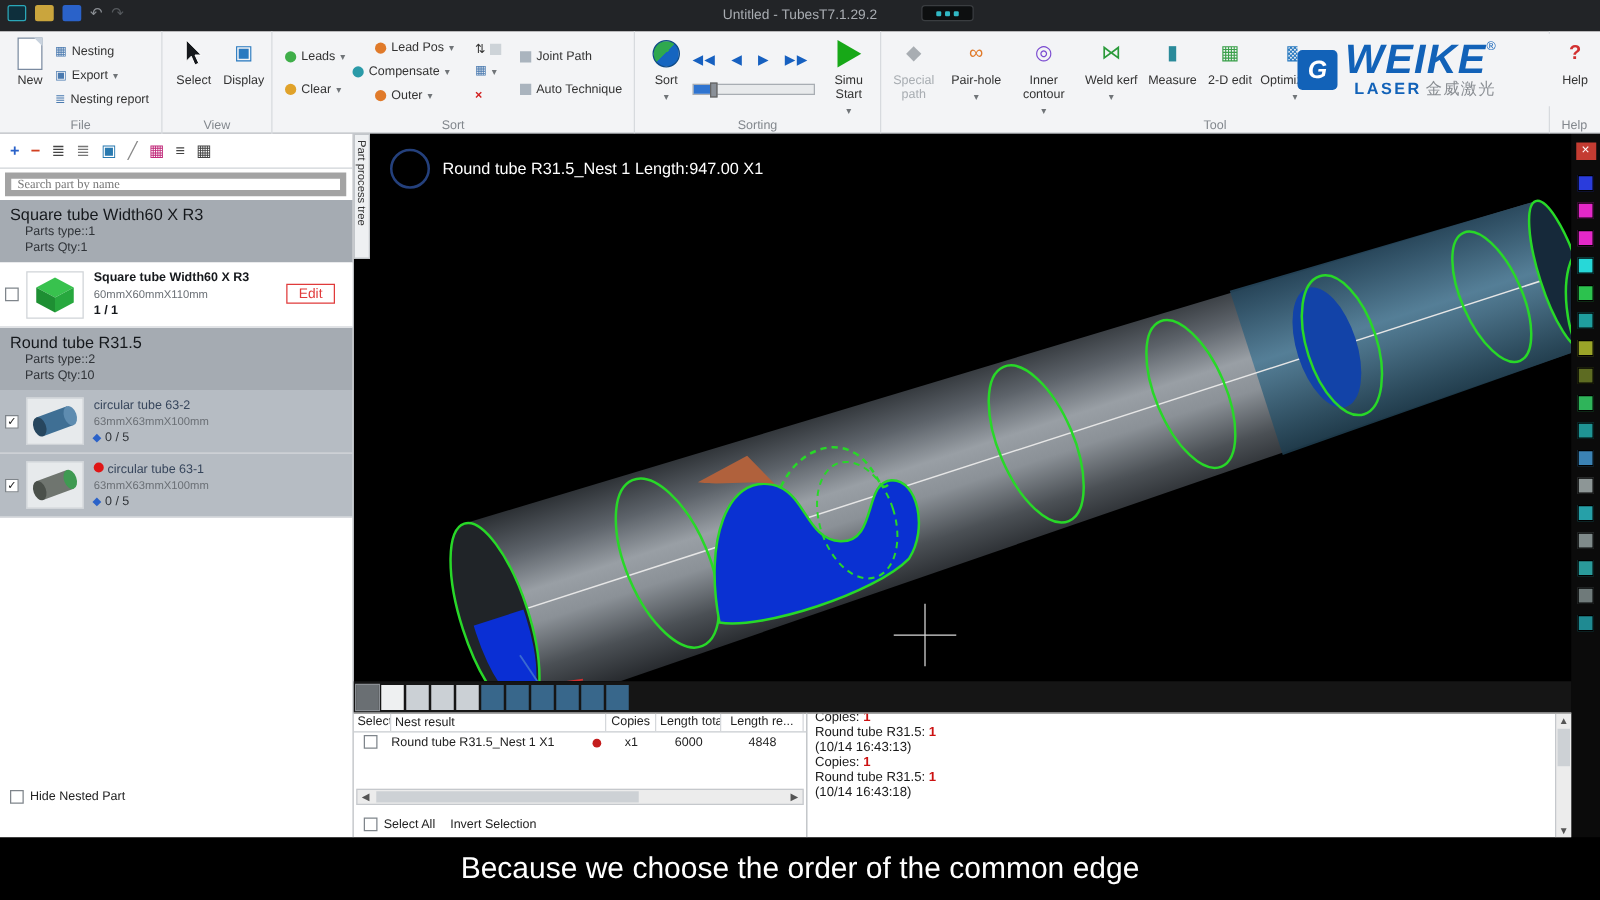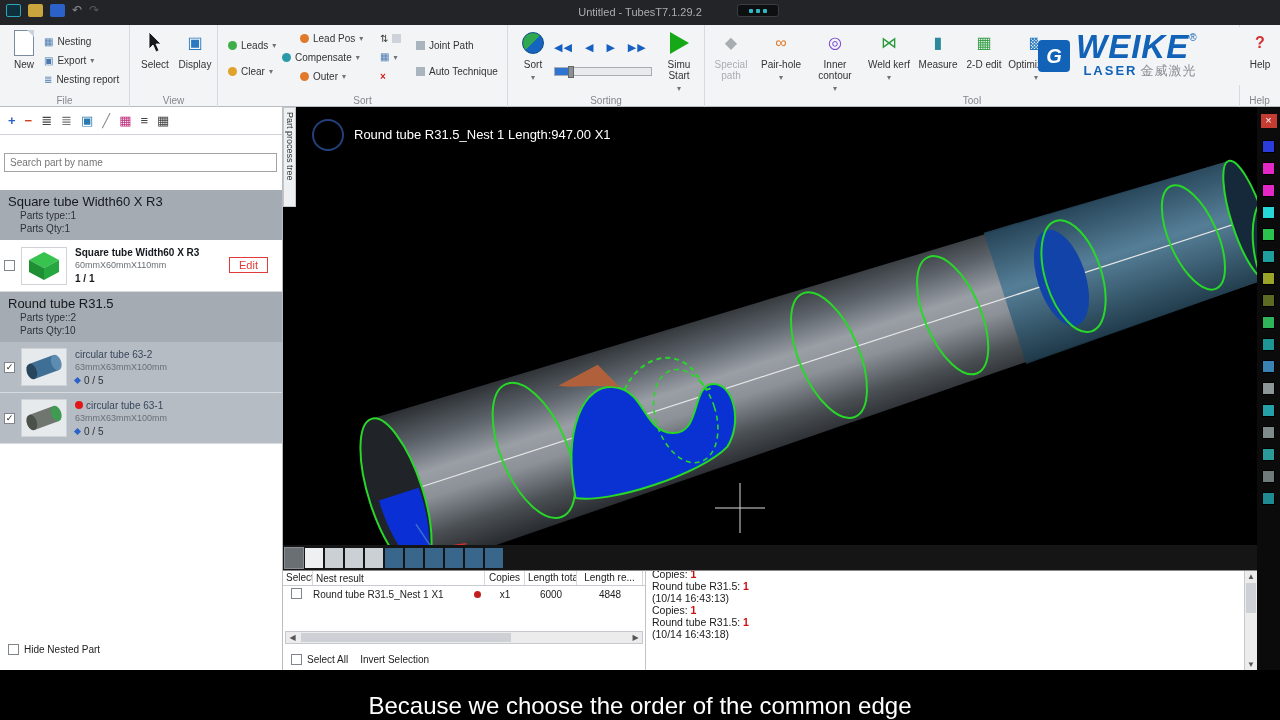--- a/index.html
+++ b/index.html
@@ -41,41 +41,41 @@
 .brandmark{width:32px;height:32px;background:#1262b8;color:#fff;font-weight:bold;font-size:20px;font-style:italic;display:flex;align-items:center;justify-content:center;border-radius:4px}
 .brandname{font-size:33px;font-weight:bold;font-style:italic;color:#1262b8;letter-spacing:1px;line-height:30px}
 .brandreg{font-size:10px;color:#1262b8;vertical-align:top}
 .brandline2{font-size:13px;font-weight:bold;color:#1262b8;letter-spacing:2px}
 .brandcn{font-size:13px;color:#8a8e93;font-weight:normal;letter-spacing:1px}
 
 
 #leftpanel{position:absolute;left:0;top:107px;width:283px;height:563px;background:#fff;border-right:1px solid #b9bdc2}
 .lp-tools{height:28px;border-bottom:1px solid #d0d4d8;display:flex;align-items:center;gap:9px;padding:0 8px}
 .lp-tools span{font-size:13px;line-height:14px}
-.lp-search{display:block;width:273px;height:19px;margin:18px 4px;border:1px solid #a3a3a3;font-size:10px;padding:2px 5px;color:#333;font-family:Liberation Sans, sans-serif}
+.lp-search{display:block;width:273px;height:19px;margin:3px 4px;border:5px solid #a3a3a3;font-size:10px;padding:2px 5px;color:#333;font-family:Liberation Serif, serif}
 .pgroup{background:#a5abb2;padding:4px 8px;height:50px}
 .pgroup .gt{font-size:13px;color:#15181c}
 .pgroup .gs{font-size:10px;color:#2f3338;padding-left:12px;line-height:13px}
 .pitem{position:relative;height:52px;display:flex;align-items:center;border-bottom:1px solid #d7dade}
 .pitem.white{background:#fff}
 .pitem.gray{background:#b6bcc3;height:51px}
 .cbx{width:11px;height:11px;border:1px solid #7f858b;background:#fff;display:inline-flex;align-items:center;justify-content:center;font-size:9px;line-height:9px;color:#1a1a1a;flex:none}
 .pitem .cbx{margin-left:4px}
 .thumb{width:46px;height:38px;background:#fff;border:1px solid #cfd3d7;margin-left:6px;display:flex;align-items:center;justify-content:center;flex:none}
 .pitem.gray .thumb{background:#e7eaec}
 .pinfo{margin-left:8px;line-height:13px}
 .iname{font-size:10px;font-weight:bold;color:#15181c}
 .pitem.gray .iname{font-weight:normal;color:#37465c}
 .idims{font-size:9px;color:#6a6f75}
 .icount{font-size:10px;font-weight:bold;color:#15181c;display:flex;align-items:center;gap:4px}
 .pitem.gray .icount{font-weight:normal;color:#2f3338}
 .count-dia{width:5px;height:5px;background:#2a62c9;transform:rotate(45deg);display:inline-block}
 .err-dot{width:8px;height:8px;border-radius:50%;background:#e01515;display:inline-block;margin-right:3px}
 .editbtn{position:absolute;right:14px;top:17px;border:1px solid #e03a3a;color:#e03a3a;background:#fff;font-size:11px;padding:1px 9px}
-.hide-nested{position:absolute;left:8px;bottom:15px;display:flex;align-items:center;gap:5px;font-size:10px;color:#222}
+.hide-nested{position:absolute;left:8px;bottom:27px;display:flex;align-items:center;gap:5px;font-size:10px;color:#222}
 
 
 #proc-tab{position:absolute;left:283px;top:107px;width:13px;height:100px;background:#eef0f2;border:1px solid #c2c6ca;display:flex;justify-content:center}
 #proc-tab span{writing-mode:vertical-rl;font-size:9px;color:#333;padding-top:4px}
 
 
 #viewport{position:absolute;left:296px;top:107px;width:961px;height:438px;background:#000;overflow:hidden}
 .vp-circle{position:absolute;left:16px;top:12px;width:32px;height:32px;border:2px solid #24407c;border-radius:50%}
 .vp-overlay{position:absolute;left:58px;top:20px;color:#fff;font-size:13px}
 
@@ -107,21 +107,21 @@
 .loglines{margin-top:-3px;padding-left:6px}
 .logline{line-height:12px;font-size:10.5px;color:#1a1a1a;white-space:nowrap}
 .logline .num{color:#cc1111;font-weight:bold}
 .vscroll{position:absolute;right:0;top:0;bottom:0;width:13px;background:#ececec;border-left:1px solid #c5c8cc;font-size:8px;color:#555}
 .vs-up{position:absolute;top:1px;left:0;right:0;text-align:center}
 .vs-dn{position:absolute;bottom:1px;left:0;right:0;text-align:center}
 .vs-thumb{position:absolute;top:12px;left:1px;width:10px;height:30px;background:#cdd1d5}
 
 
 #subtitle{position:absolute;left:0;top:670px;width:1280px;height:50px;background:#000;text-align:center}
-#subtitle div{margin-top:22px;color:#fff;font-size:24px}
+#subtitle div{margin-top:11px;color:#fff;font-size:24px}
 </style>
 </head>
 <body>
 
 <div id="titlebar">
   <div class="tb-icons">
     <span class="tb-ic" style="background:#0e2f3c;border:1px solid #2aa7b8"></span>
     <span class="tb-ic" style="background:#caa53d"></span>
     <span class="tb-ic" style="background:#2a62c9"></span>
     <span class="tb-glyph">↶</span>

